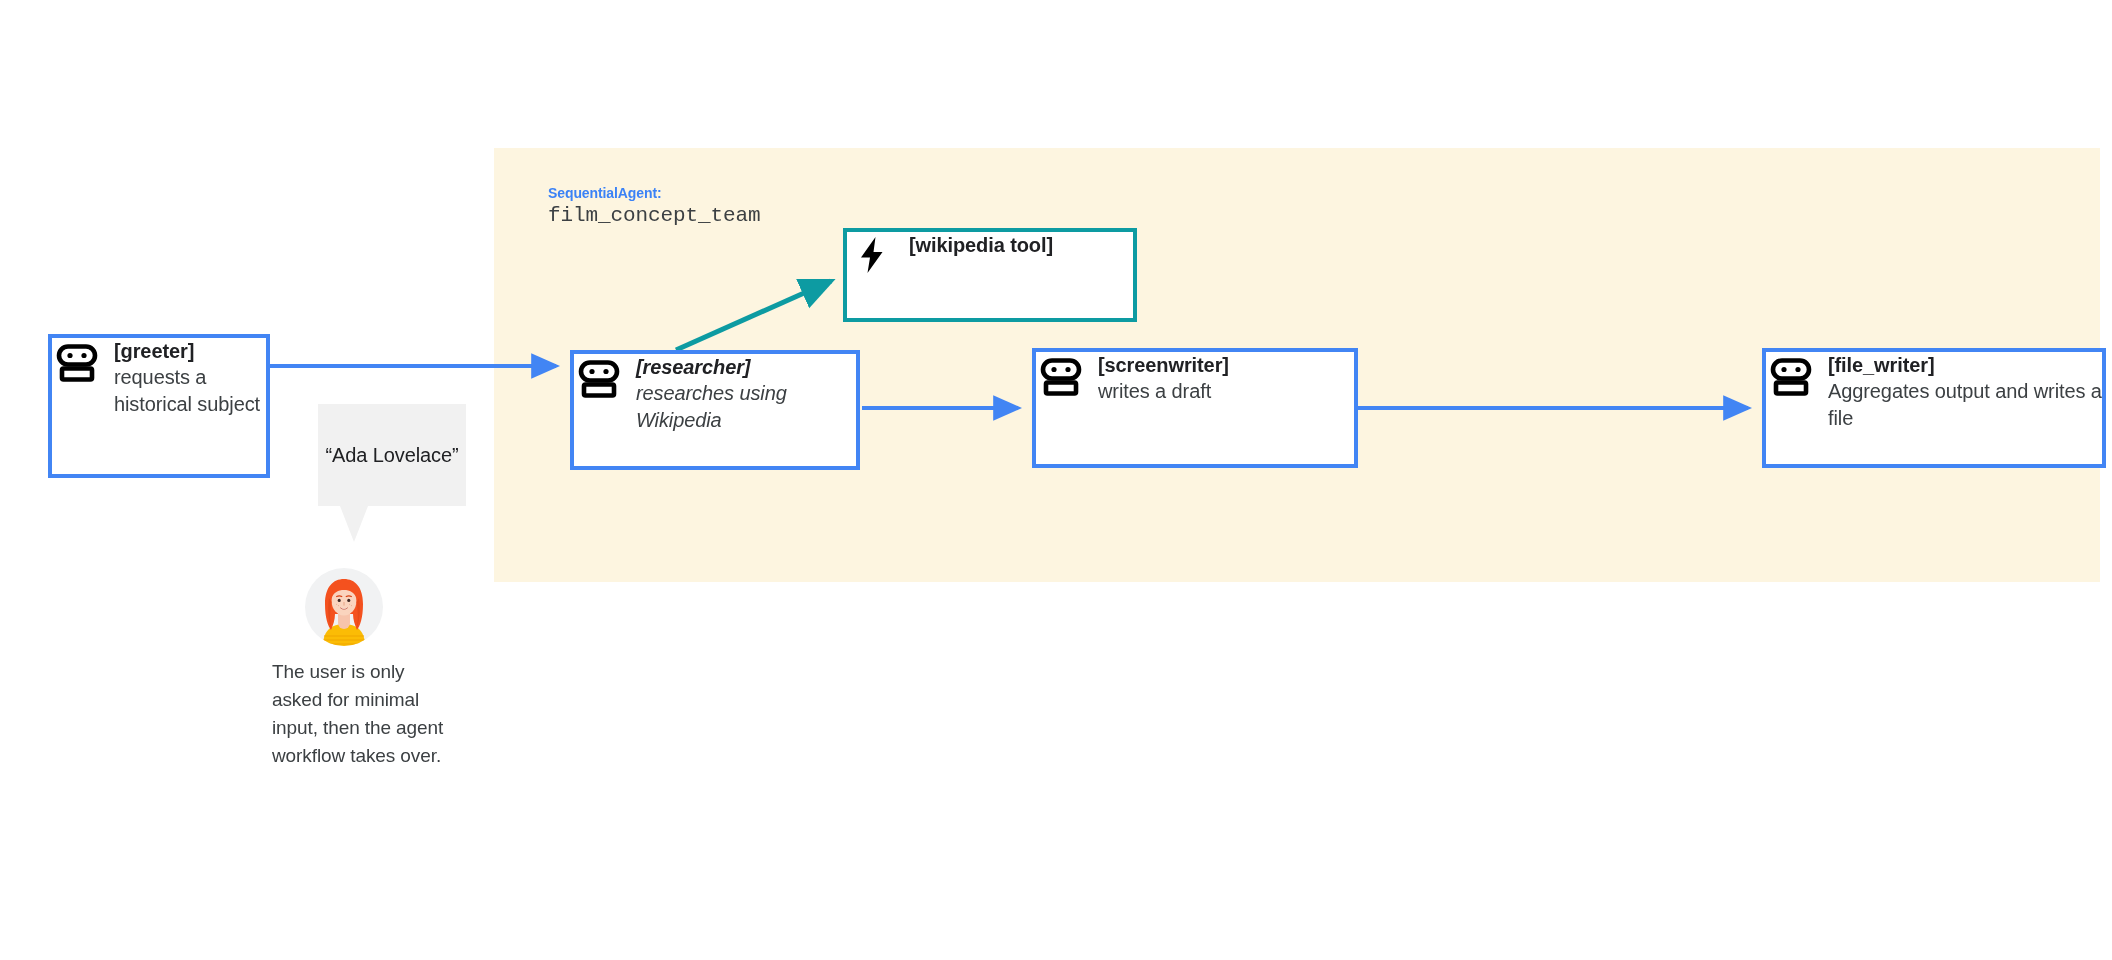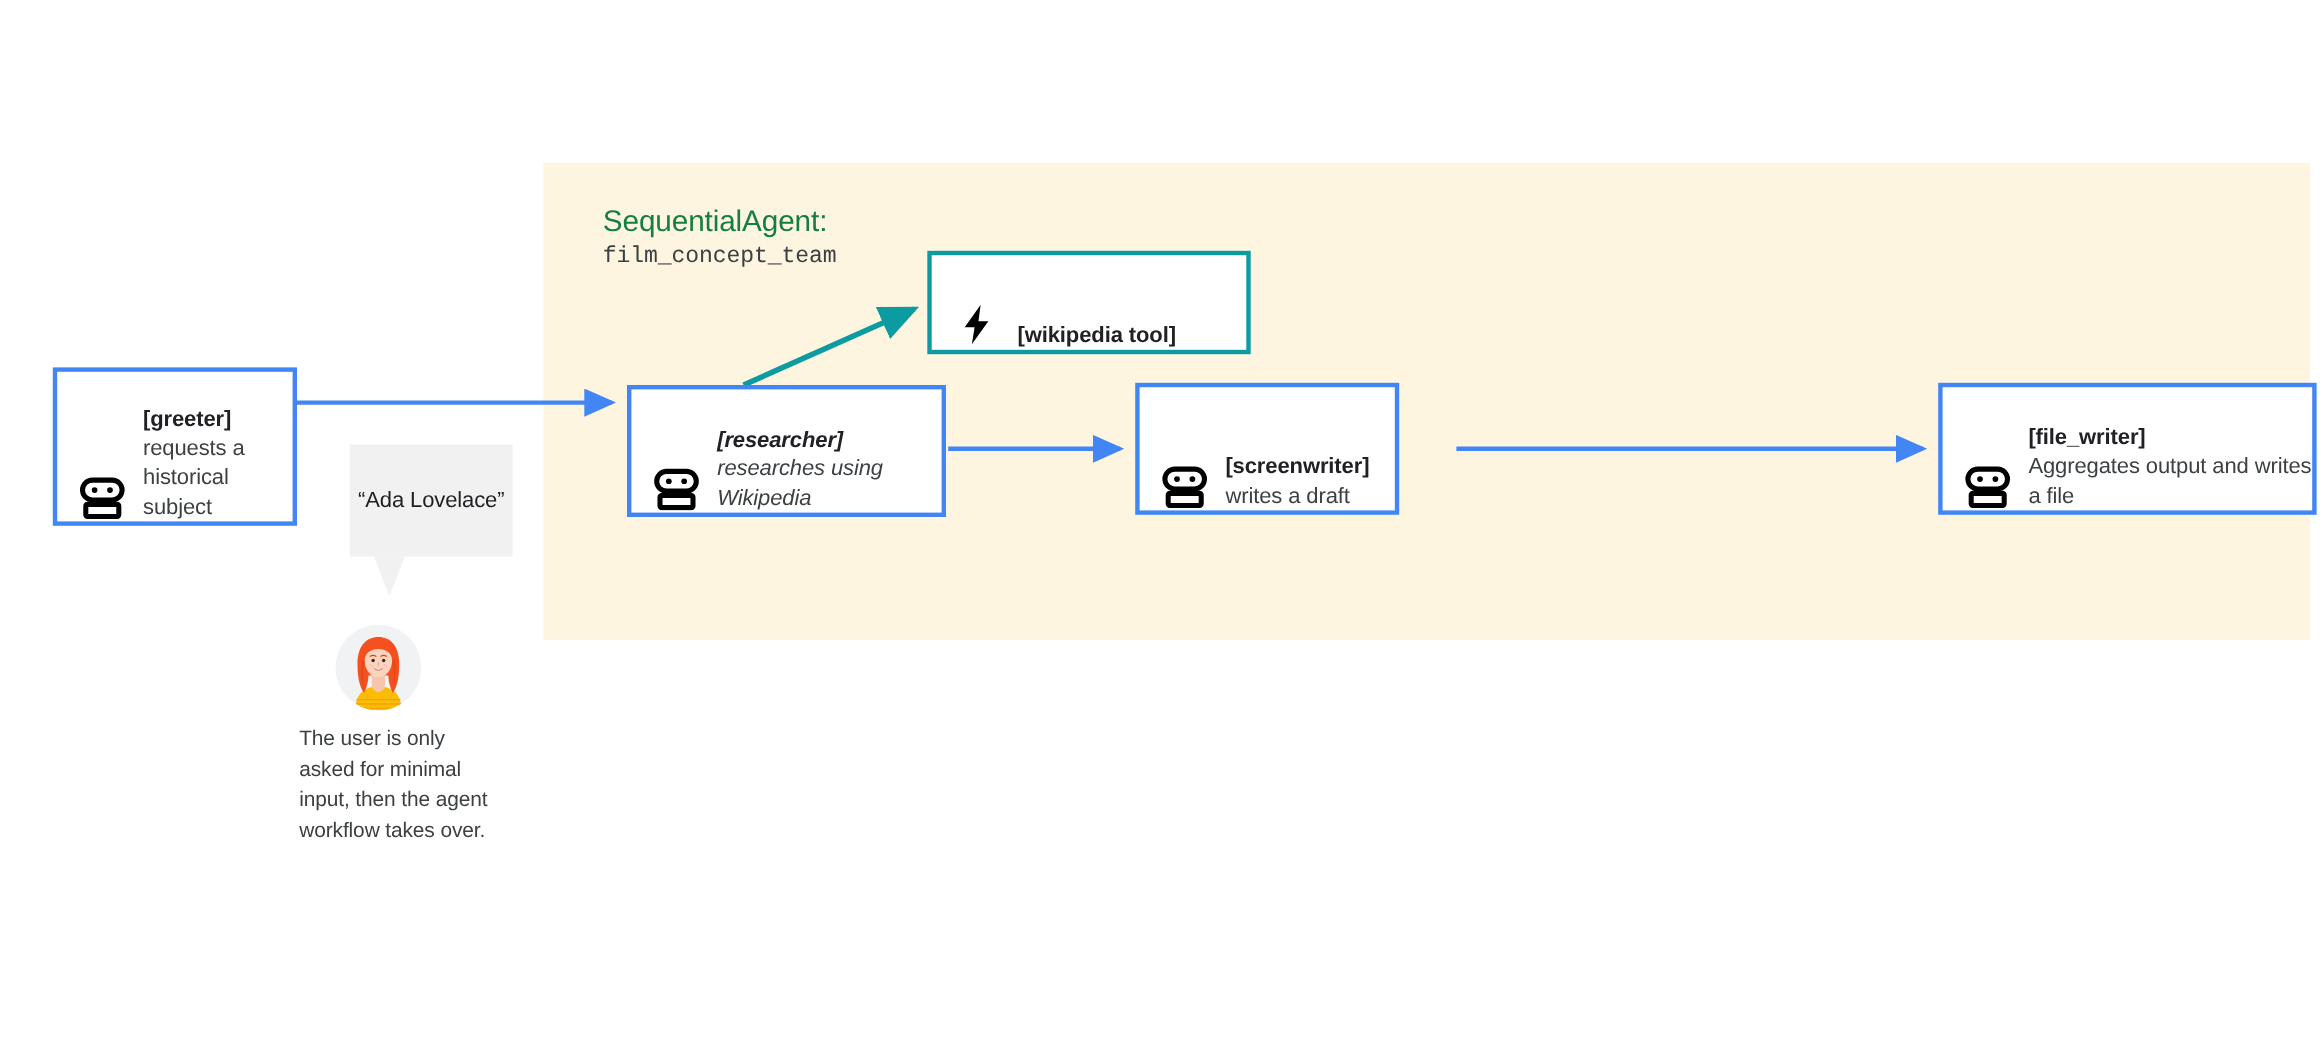--- a/index.html
+++ b/index.html
@@ -29,41 +29,41 @@
     background: #FDF5E0;
   }
   .seq-header {
     position: absolute;
     left: 548px;
     top: 184px;
     width: 400px;
     line-height: 1.32;
   }
   .seq-title {
-    font-size: 27px;
-    font-weight: 400;
-    color: #15803d;
+    font-size: 14px;
+    font-weight: 700;
+    color: #3b82f6;
     letter-spacing: -0.1px;
   }
   .seq-subtitle {
     font-size: 21px;
     font-weight: 400;
     color: #3c4043;
     letter-spacing: -0.1px;
     font-family: Liberation Mono, monospace;
   }
 
   
   .node {
     position: absolute;
     background: #ffffff;
     border: 4px solid #4285F4;
     display: flex;
-    align-items: flex-end;
-    padding-left: 18px;
+    align-items: flex-start;
+    padding-left: 2px;
   }
   .node.tool {
     border-color: #0D9BA2;
   }
   .node-icon {
     flex: 0 0 auto;
     width: 46px;
     height: 46px;
     margin-right: 14px;
     display: flex;
@@ -84,21 +84,21 @@
   .node-desc {
     font-weight: 400;
     color: #3c4043;
     display: block;
   }
 
   
   #node-greeter     { left: 48px;   top: 334px; width: 222px; height: 144px; }
   #node-wikipedia   { left: 843px;  top: 228px; width: 294px; height: 94px;  }
   #node-researcher  { left: 570px;  top: 350px; width: 290px; height: 120px; font-style: italic; }
-  #node-screenwriter{ left: 1032px; top: 348px; width: 240px; height: 120px; }
+  #node-screenwriter{ left: 1032px; top: 348px; width: 326px; height: 120px; }
   #node-filewriter  { left: 1762px; top: 348px; width: 344px; height: 120px; }
 
   #node-wikipedia .node-text { font-weight: 700; color: #202124; }
 
   
   #arrows {
     position: absolute;
     left: 0; top: 0;
     width: 2112px; height: 960px;
     pointer-events: none;

